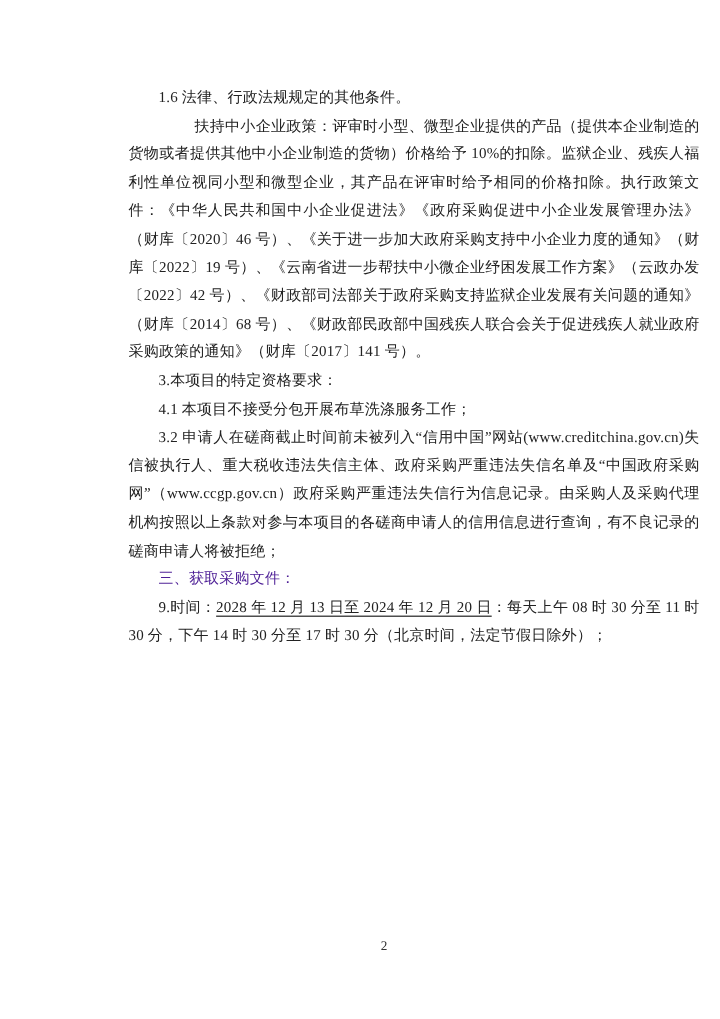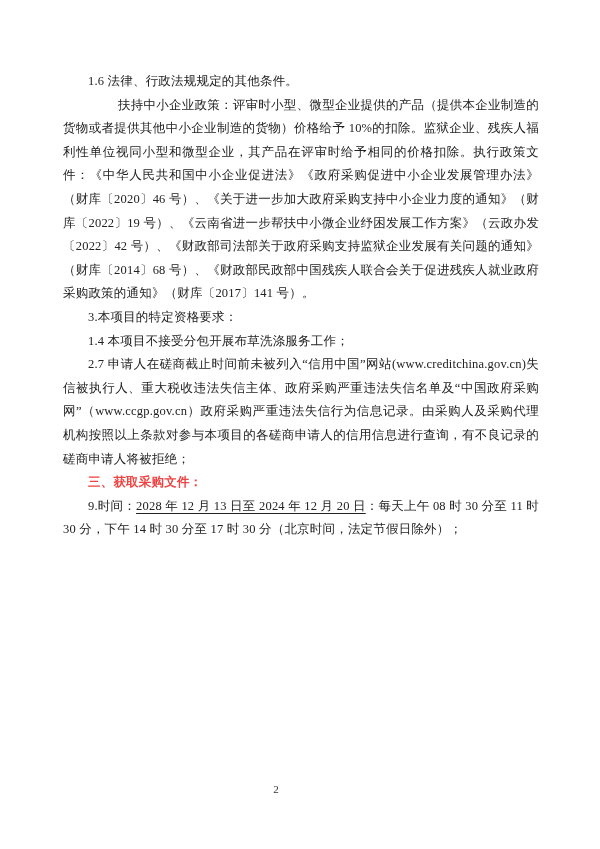--- a/index.html
+++ b/index.html
@@ -8,20 +8,21 @@
     background: #ffffff;
   }
   .page {
     position: relative;
     width: 552px;
     height: 849px;
     background: #ffffff;
     font-family: "Liberation Serif", "DejaVu Serif", serif;
     color: #222222;
     overflow: hidden;
+    margin-left: 44px;
   }
   .content {
     position: absolute;
     left: 63px;
     top: 70px;
     width: 476px;
     font-size: 12.5px;
     line-height: 23.6px;
     text-align: justify;
     letter-spacing: 0.2px;
@@ -29,22 +30,22 @@
   .content p {
     margin: 0;
     padding: 0;
     text-indent: 2em;
   }
   .content p.indent-deep {
     text-indent: 55px;
     font-family: Liberation Serif, serif;
   }
   .content p.heading {
-    font-weight: bold;
-    color: #ef4444;
+    font-weight: normal;
+    color: #4c1d95;
   }
   .u {
     text-decoration: underline;
     text-underline-offset: 3px;
   }
   .page-number {
     position: absolute;
     left: 0;
     right: 0;
     top: 783px;
@@ -54,21 +55,21 @@
   }
 </style>
 </head>
 <body>
 
 <div class="page">
   <div class="content">
     <p>1.6 法律、行政法规规定的其他条件。</p>
     <p class="indent-deep">扶持中小企业政策：评审时小型、微型企业提供的产品（提供本企业制造的货物或者提供其他中小企业制造的货物）价格给予 10%的扣除。监狱企业、残疾人福利性单位视同小型和微型企业，其产品在评审时给予相同的价格扣除。执行政策文件：《中华人民共和国中小企业促进法》《政府采购促进中小企业发展管理办法》（财库〔2020〕46 号）、《关于进一步加大政府采购支持中小企业力度的通知》（财库〔2022〕19 号）、《云南省进一步帮扶中小微企业纾困发展工作方案》（云政办发〔2022〕42 号）、《财政部司法部关于政府采购支持监狱企业发展有关问题的通知》（财库〔2014〕68 号）、《财政部民政部中国残疾人联合会关于促进残疾人就业政府采购政策的通知》（财库〔2017〕141 号）。</p>
     <p>3.本项目的特定资格要求：</p>
-    <p>1.4 本项目不接受分包开展布草洗涤服务工作；</p>
-    <p>2.7 申请人在磋商截止时间前未被列入“信用中国”网站(www.creditchina.gov.cn)失信被执行人、重大税收违法失信主体、政府采购严重违法失信名单及“中国政府采购网”（www.ccgp.gov.cn）政府采购严重违法失信行为信息记录。由采购人及采购代理机构按照以上条款对参与本项目的各磋商申请人的信用信息进行查询，有不良记录的磋商申请人将被拒绝；</p>
+    <p>4.1 本项目不接受分包开展布草洗涤服务工作；</p>
+    <p>3.2 申请人在磋商截止时间前未被列入“信用中国”网站(www.creditchina.gov.cn)失信被执行人、重大税收违法失信主体、政府采购严重违法失信名单及“中国政府采购网”（www.ccgp.gov.cn）政府采购严重违法失信行为信息记录。由采购人及采购代理机构按照以上条款对参与本项目的各磋商申请人的信用信息进行查询，有不良记录的磋商申请人将被拒绝；</p>
     <p class="heading">三、获取采购文件：</p>
     <p>
       <span>9.时间：</span><span class="u">2028 年 12 月 13 日至 2024 年 12 月 20 日</span><span>：每天上午 08 时 30 分至 11 时 30 分，下午 14 时 30 分至 17 时 30 分（北京时间，法定节假日除外）；</span>
     </p>
   </div>
   <div class="page-number">2</div>
 </div>
 
 </body></html>

